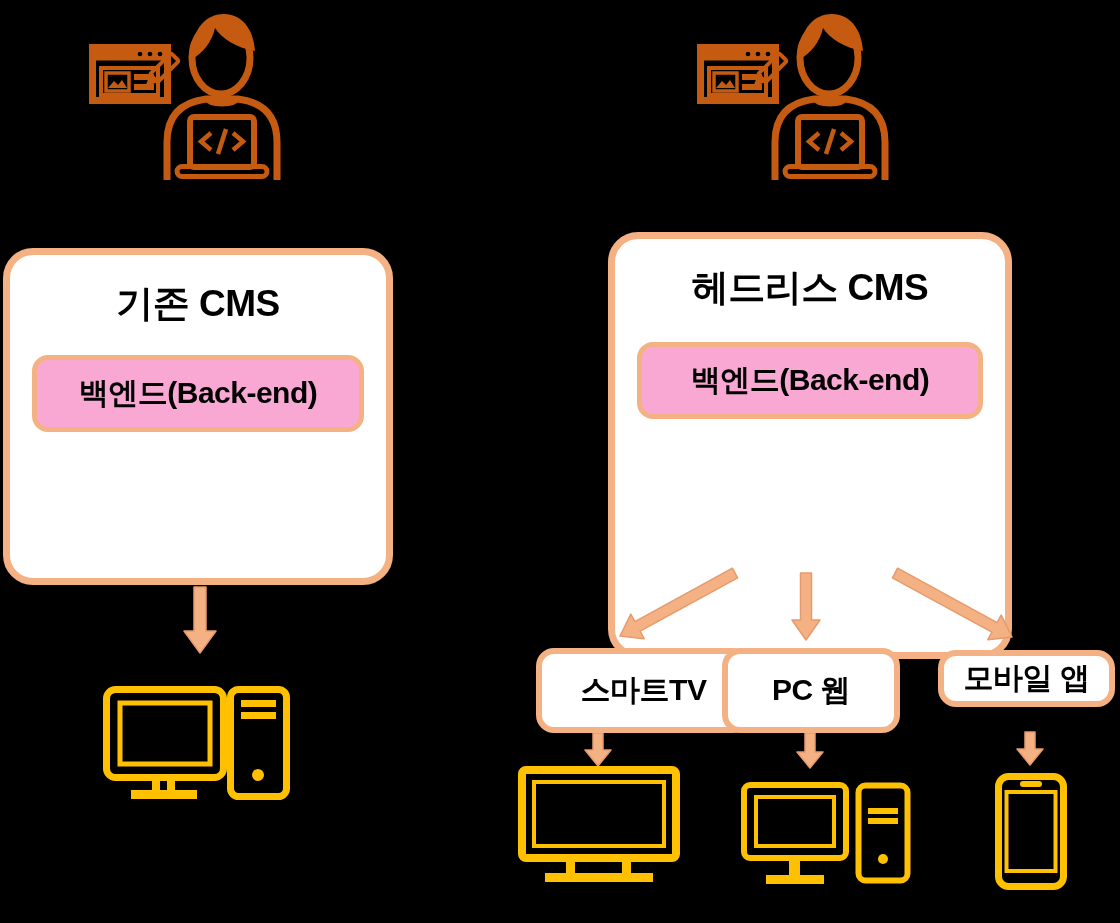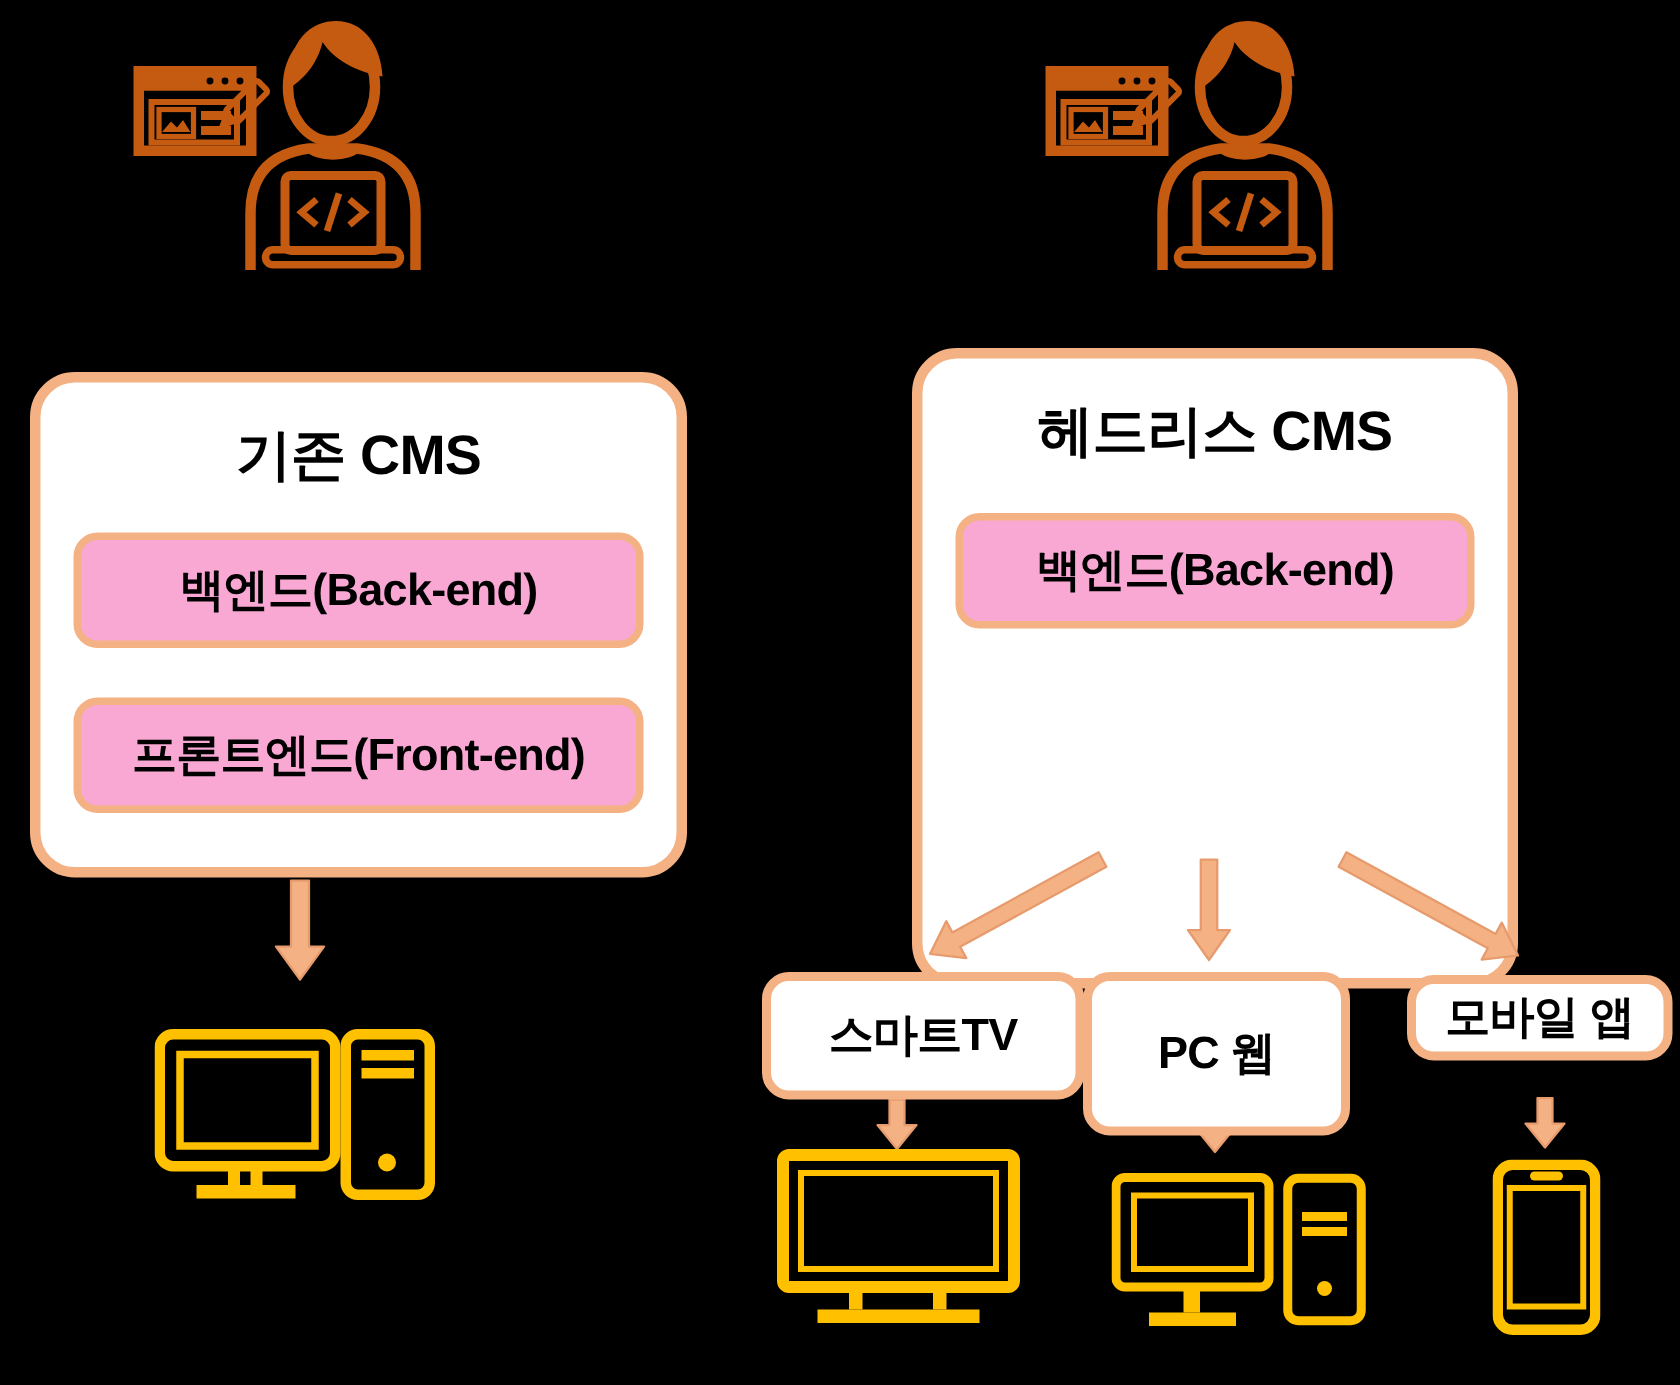--- a/index.html
+++ b/index.html
@@ -90,24 +90,23 @@
       <path d="M97,178 L97,140 C97,112 113,100 136,97 L168,97 C191,100 207,112 207,140 L207,178" stroke-width="7"></path>
       <path d="M135,96 C140,104 164,104 169,96" stroke-width="5"></path>
       <rect x="120" y="115" width="64" height="50" rx="4" fill="#000" stroke-width="6"></rect>
       <path d="M141,131 l-10,8.5 l10,8.5" stroke-width="4.5"></path>
       <path d="M163,131 l10,8.5 l-10,8.5" stroke-width="4.5"></path>
       <path d="M156,127 l-8,25" stroke-width="4.5"></path>
       <rect x="107" y="164.5" width="90" height="10" rx="5" stroke-width="5"></rect>
     </g>
   </svg>
 
-  <div class="cms-box" style="left:20px;top:248px;width:438px;height:337px">
+  <div class="cms-box" style="left:3px;top:248px;width:390px;height:337px">
     <div class="cms-title">기존 CMS</div>
     <div class="sub-box" style="top:100px">백엔드(Back-end)</div>
-    <div class="sub-box" style="top:210px">프론트엔드(Front-end)</div>
   </div>
 
   <div class="cms-box" style="left:608px;top:232px;width:404px;height:427px">
     <div class="cms-title">헤드리스 CMS</div>
     <div class="sub-box" style="top:103px">백엔드(Back-end)</div>
   </div>
 
   <svg class="arrow-layer" width="1120" height="923" viewBox="0 0 1120 923">
     <g fill="#F4B183" stroke="#E79A6C" stroke-width="1.5" stroke-linejoin="round">
 
@@ -120,22 +119,22 @@
       <polygon points="892.4,577.8 897.6,568.2 997.1,622.6 1001.2,615.1 1012,637 987.8,639.7 991.9,632.2"></polygon>
 
       <polygon points="593,733 603,733 603,750 611,750 598,766 585,750 593,750"></polygon>
 
       <polygon points="805,733 815,733 815,752 823,752 810,768 797,752 805,752"></polygon>
 
       <polygon points="1025,732 1035,732 1035,749 1043,749 1030,765 1017,749 1025,749"></polygon>
     </g>
   </svg>
 
-  <div class="channel-box" style="left:508px;top:648px;width:215px;height:85px">스마트TV</div>
-  <div class="channel-box" style="left:722px;top:648px;width:178px;height:109px">PC 웹</div>
+  <div class="channel-box" style="left:536px;top:648px;width:215px;height:85px">스마트TV</div>
+  <div class="channel-box" style="left:722px;top:648px;width:178px;height:85px">PC 웹</div>
   <div class="channel-box" style="left:938px;top:650px;width:177px;height:57px">모바일 앱</div>
 
   <svg class="abs" style="left:103px;top:686px" width="190" height="114" viewBox="0 0 190 114">
     <g stroke="#FFC000" fill="none">
       <rect x="3.5" y="3.5" width="117" height="88" rx="9" stroke-width="7"></rect>
       <rect x="17" y="17" width="90" height="61" stroke-width="5"></rect>
       <rect x="49" y="91" width="8" height="13" fill="#FFC000" stroke="none"></rect>
       <rect x="64" y="91" width="8" height="13" fill="#FFC000" stroke="none"></rect>
       <rect x="28" y="104" width="66" height="9" fill="#FFC000" stroke="none"></rect>
       <rect x="127.5" y="3.5" width="56" height="107" rx="8" stroke-width="7"></rect>

